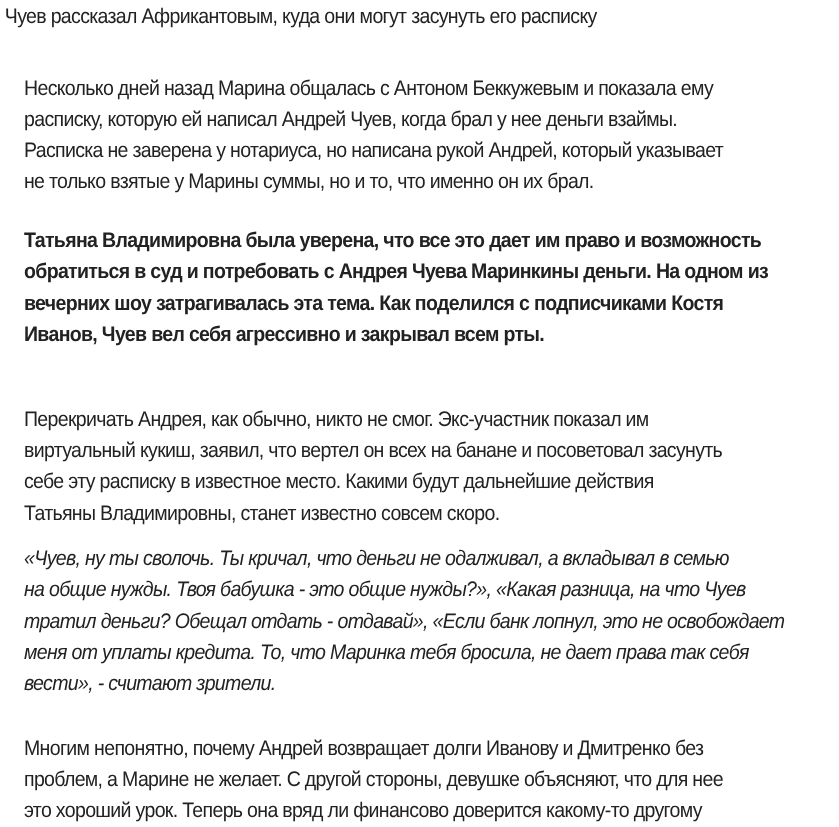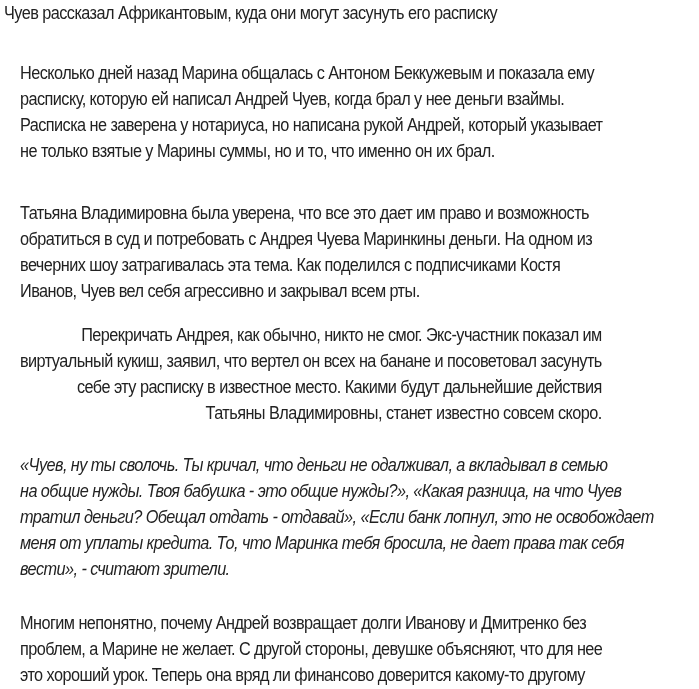--- a/index.html
+++ b/index.html
@@ -37,22 +37,22 @@
       line-height: 26px;
       letter-spacing: -0.6px;
     }
     .line {
       display: block;
       white-space: nowrap;
       transform: scaleX(0.93);
       transform-origin: left top;
     }
     .p1 { position: absolute; top: 44px; }
-    .p2 { position: absolute; top: 184px; }
-    .p3 { position: absolute; top: 306px; text-align: right; }
+    .p2 { position: absolute; top: 171px; font-weight: bold; }
+    .p3 { position: absolute; top: 320px; }
     .p4 { position: absolute; top: 436px; font-style: italic; }
     .p5 { position: absolute; top: 594px; }
   </style>
 </head>
 <body>
 
 <div class="article">
   <h1 class="title">Чуев рассказал Африкантовым, куда они могут засунуть его расписку</h1>
 
   <p class="para p1">

